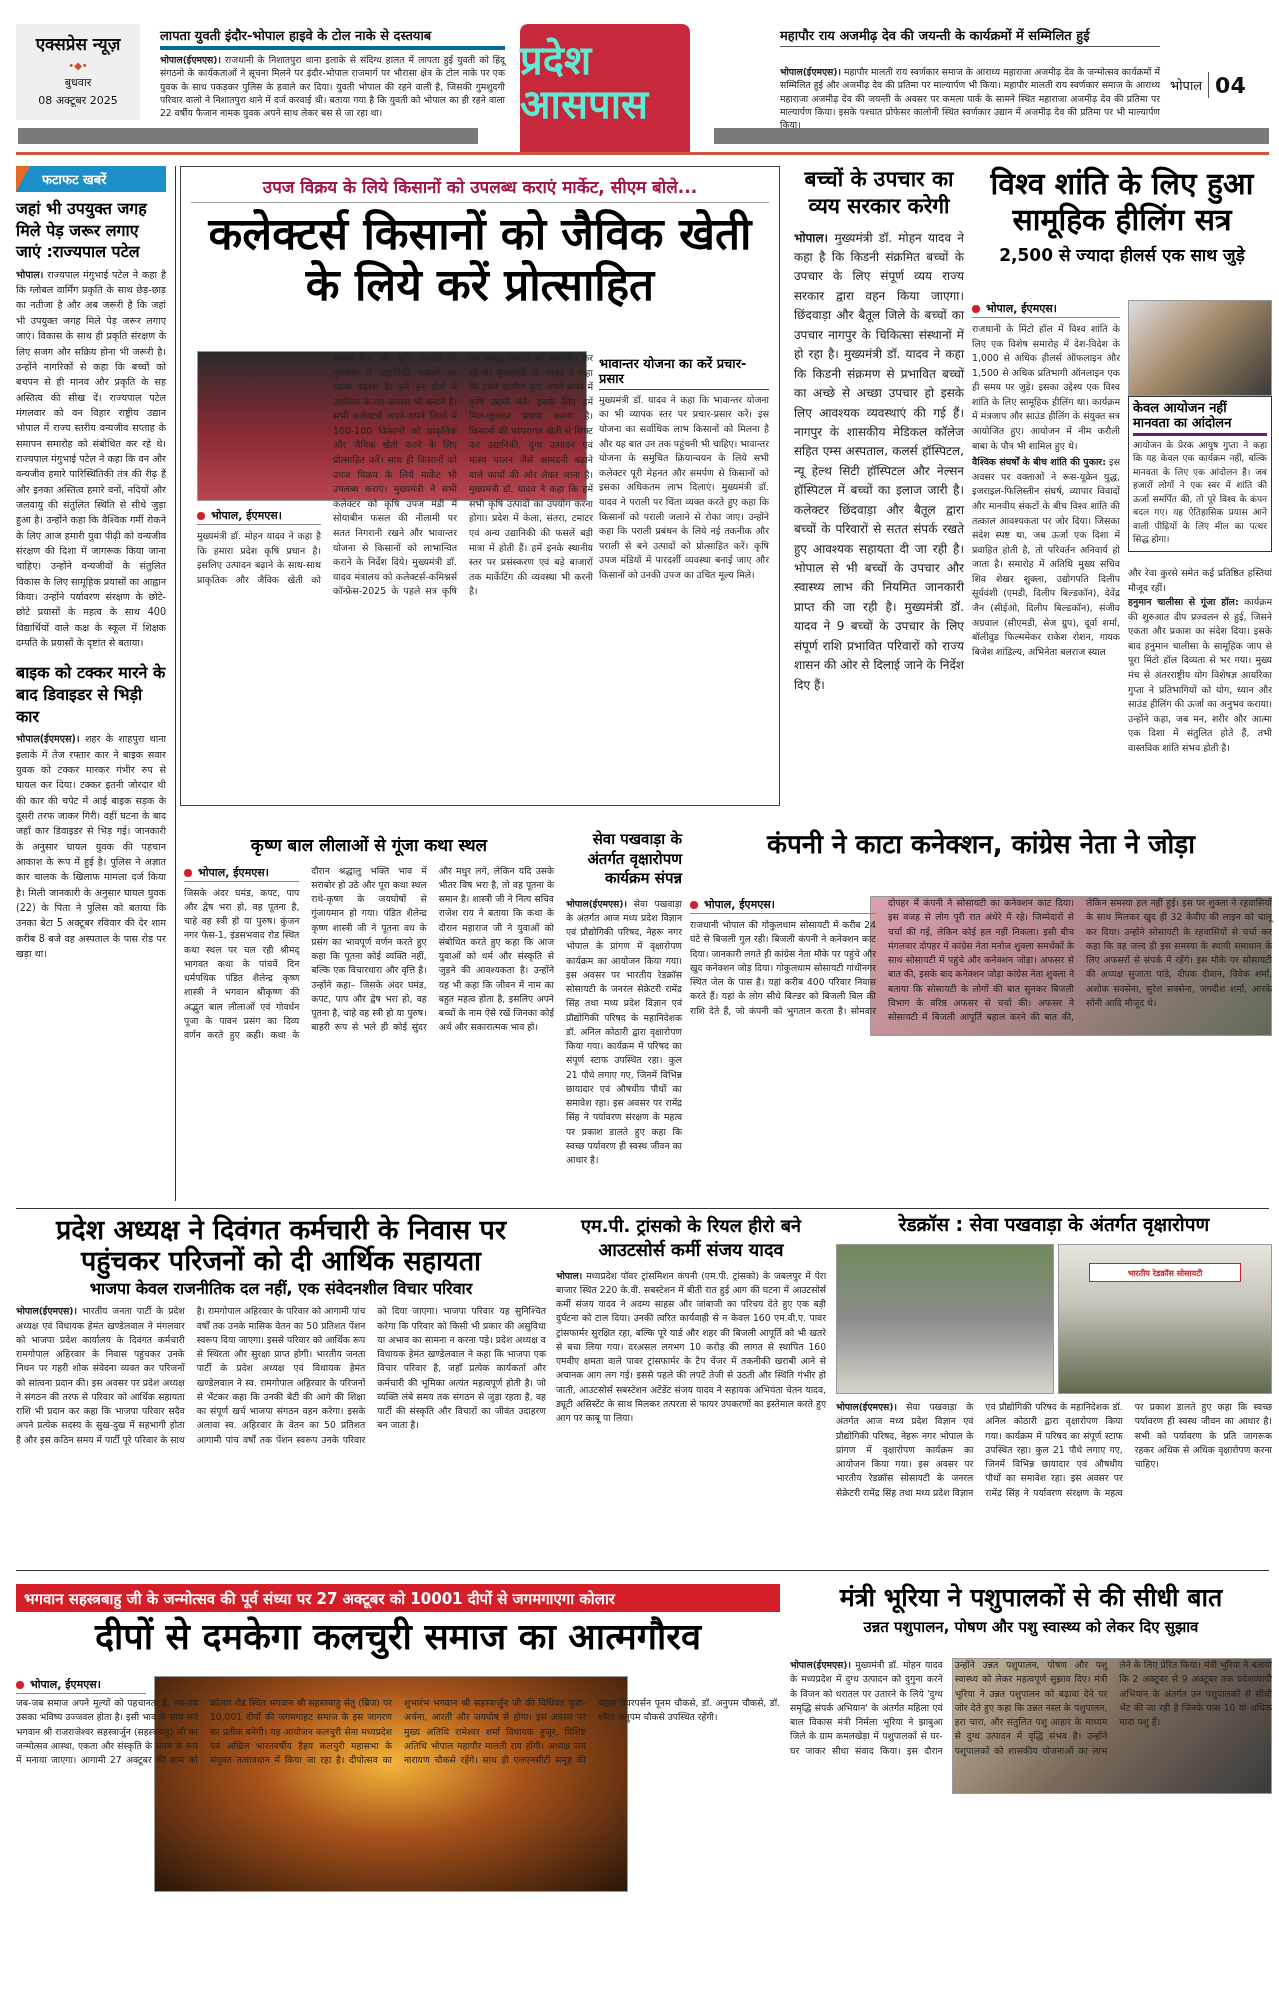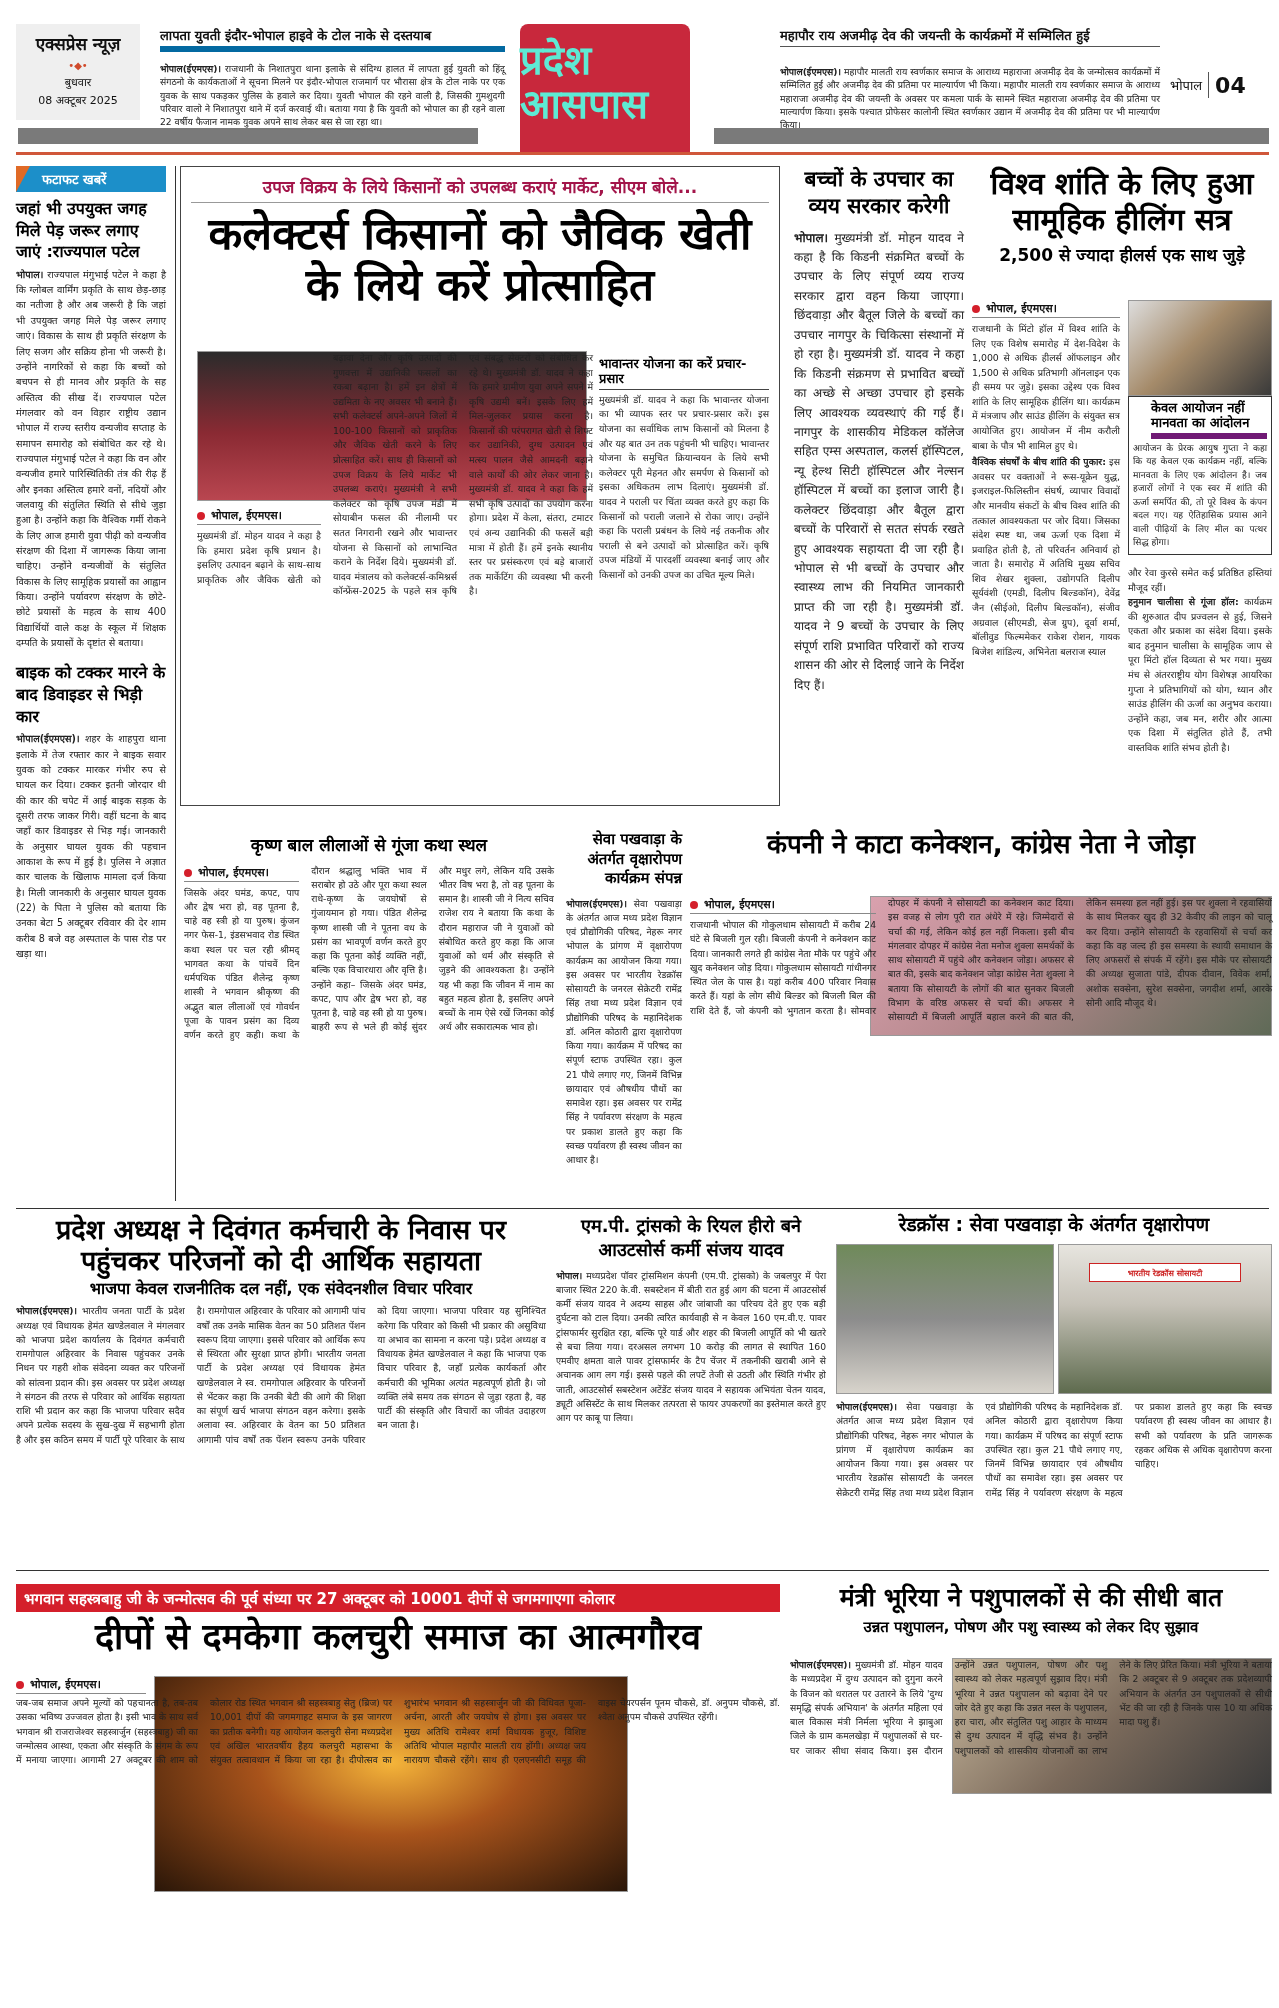--- a/index.html
+++ b/index.html
@@ -19,22 +19,22 @@
 <body>
 
 <div class="abs" style="left:0;top:0;width:1279px;height:160px;">
   <div class="abs" style="left:16px;top:24px;width:124px;height:96px;background:#efefef;text-align:center;padding-top:8px;">
     <div style="font-weight:bold;font-size:17px;color:#111;">एक्सप्रेस न्यूज़</div>
     <div style="color:#d04a2b;font-size:10px;margin:5px 0 3px;">•◆•</div>
     <div style="font-size:11px;">बुधवार</div>
     <div style="font-size:11px;margin-top:3px;">08 अक्टूबर 2025</div>
   </div>
   <div class="abs" style="left:160px;top:26px;width:345px;">
-    <div style="font-weight:bold;font-size:13px;border-bottom:6px solid #0369a1;padding-bottom:2px;">लापता युवती इंदौर-भोपाल हाइवे के टोल नाके से दस्तयाब</div>
-    <div class="body" style="font-size:9.2px;line-height:1.45;margin-top:10px;">
+    <div style="font-weight:bold;font-size:13px;border-bottom:4px solid #0369a1;padding-bottom:2px;">लापता युवती इंदौर-भोपाल हाइवे के टोल नाके से दस्तयाब</div>
+    <div class="body" style="font-size:9.2px;line-height:1.45;margin-top:3px;">
       <span class="dateline">भोपाल(ईएमएस)।</span>
       <span>राजधानी के निशातपुरा थाना इलाके से संदिग्ध हालत में लापता हुई युवती को हिंदू संगठनो के कार्यकताओं ने सूचना मिलने पर इंदौर-भोपाल राजमार्ग पर भौरासा क्षेत्र के टोल नाके पर एक युवक के साथ पकड़कर पुलिस के हवाले कर दिया। युवती भोपाल की रहने वाली है, जिसकी गुमशुदगी परिवार वालो ने निशातपुरा थाने में दर्ज करवाई थी। बताया गया है कि युवती को भोपाल का ही रहने वाला 22 वर्षीय फैजान नामक युवक अपने साथ लेकर बस से जा रहा था।</span>
     </div>
   </div>
   <div class="abs" style="left:18px;top:128px;width:460px;height:16px;background:#7a7a7a;"></div>
 
   <div class="abs" style="left:520px;top:24px;width:170px;height:128px;background:#c8283c;border-radius:8px 8px 0 0;color:#5eead4;text-align:left;padding-top:14px;">
     <div style="font-weight:bold;font-size:40px;line-height:1.1;">प्रदेश</div>
     <div style="font-weight:bold;font-size:40px;line-height:1.1;">आसपास</div>
   </div>
@@ -102,21 +102,21 @@
   <div class="abs" style="left:0;top:134px;width:148px;">
     <div class="byline"><span class="dot"></span><span>भोपाल, ईएमएस।</span></div>
     <div class="body" style="font-size:9.4px;line-height:1.55;">राजधानी के मिंटो हॉल में विश्व शांति के लिए एक विशेष समारोह में देश-विदेश के 1,000 से अधिक हीलर्स ऑफलाइन और 1,500 से अधिक प्रतिभागी ऑनलाइन एक ही समय पर जुड़े। इसका उद्देश्य एक विश्व शांति के लिए सामूहिक हीलिंग था। कार्यक्रम में मंत्रजाप और साउंड हीलिंग के संयुक्त सत्र आयोजित हुए। आयोजन में नीम करौली बाबा के पौत्र भी शामिल हुए थे।</div>
     <div class="body" style="font-size:9.4px;line-height:1.55;margin-top:2px;">
       <b>वैश्विक संघर्षों के बीच शांति की पुकार:</b>
       <span>इस अवसर पर वक्ताओं ने रूस-यूक्रेन युद्ध, इजराइल-फिलिस्तीन संघर्ष, व्यापार विवादों और मानवीय संकटों के बीच विश्व शांति की तत्काल आवश्यकता पर जोर दिया। जिसका संदेश स्पष्ट था, जब ऊर्जा एक दिशा में प्रवाहित होती है, तो परिवर्तन अनिवार्य हो जाता है। समारोह में अतिथि मुख्य सचिव शिव शेखर शुक्ला, उद्योगपति दिलीप सूर्यवंशी (एमडी, दिलीप बिल्डकॉन), देवेंद्र जैन (सीईओ, दिलीप बिल्डकॉन), संजीव अग्रवाल (सीएमडी, सेज ग्रुप), दूर्वा शर्मा, बॉलीवुड फिल्ममेकर राकेश रोशन, गायक बिजेश शांडिल्य, अभिनेता बलराज स्याल</span>
     </div>
   </div>
   <div class="abs photo" style="left:156px;top:134px;width:144px;height:96px;background:linear-gradient(135deg,#ddd 0%,#a58b6a 45%,#3a3a3a 100%);"></div>
   <div class="abs" style="left:156px;top:230px;width:144px;border:1px solid #333;padding:4px;">
-    <div class="hl" style="font-size:13px;border-bottom:6px solid #701a75;padding-bottom:2px;margin-left:18px;">केवल आयोजन नहीं मानवता का आंदोलन</div>
+    <div class="hl" style="font-size:13px;border-bottom:3px solid #701a75;padding-bottom:2px;">केवल आयोजन नहीं मानवता का आंदोलन</div>
     <div class="body" style="font-size:9px;line-height:1.5;margin-top:3px;">आयोजन के प्रेरक आयुष गुप्ता ने कहा कि यह केवल एक कार्यक्रम नहीं, बल्कि मानवता के लिए एक आंदोलन है। जब हजारों लोगों ने एक स्वर में शांति की ऊर्जा समर्पित की, तो पूरे विश्व के कंपन बदल गए। यह ऐतिहासिक प्रयास आने वाली पीढ़ियों के लिए मील का पत्थर सिद्ध होगा।</div>
   </div>
   <div class="abs" style="left:156px;top:400px;width:144px;">
     <div class="body" style="font-size:9.4px;line-height:1.55;">और रेवा कुरसे समेत कई प्रतिष्ठित हस्तियां मौजूद रहीं।</div>
     <div class="body" style="font-size:9.4px;line-height:1.55;">
       <b>हनुमान चालीसा से गूंजा हॉल:</b>
       <span>कार्यक्रम की शुरुआत दीप प्रज्वलन से हुई, जिसने एकता और प्रकाश का संदेश दिया। इसके बाद हनुमान चालीसा के सामूहिक जाप से पूरा मिंटो हॉल दिव्यता से भर गया। मुख्य मंच से अंतरराष्ट्रीय योग विशेषज्ञ आयरिका गुप्ता ने प्रतिभागियों को योग, ध्यान और साउंड हीलिंग की ऊर्जा का अनुभव कराया। उन्होंने कहा, जब मन, शरीर और आत्मा एक दिशा में संतुलित होते हैं, तभी वास्तविक शांति संभव होती है।</span>
     </div>
   </div>
 </div>

